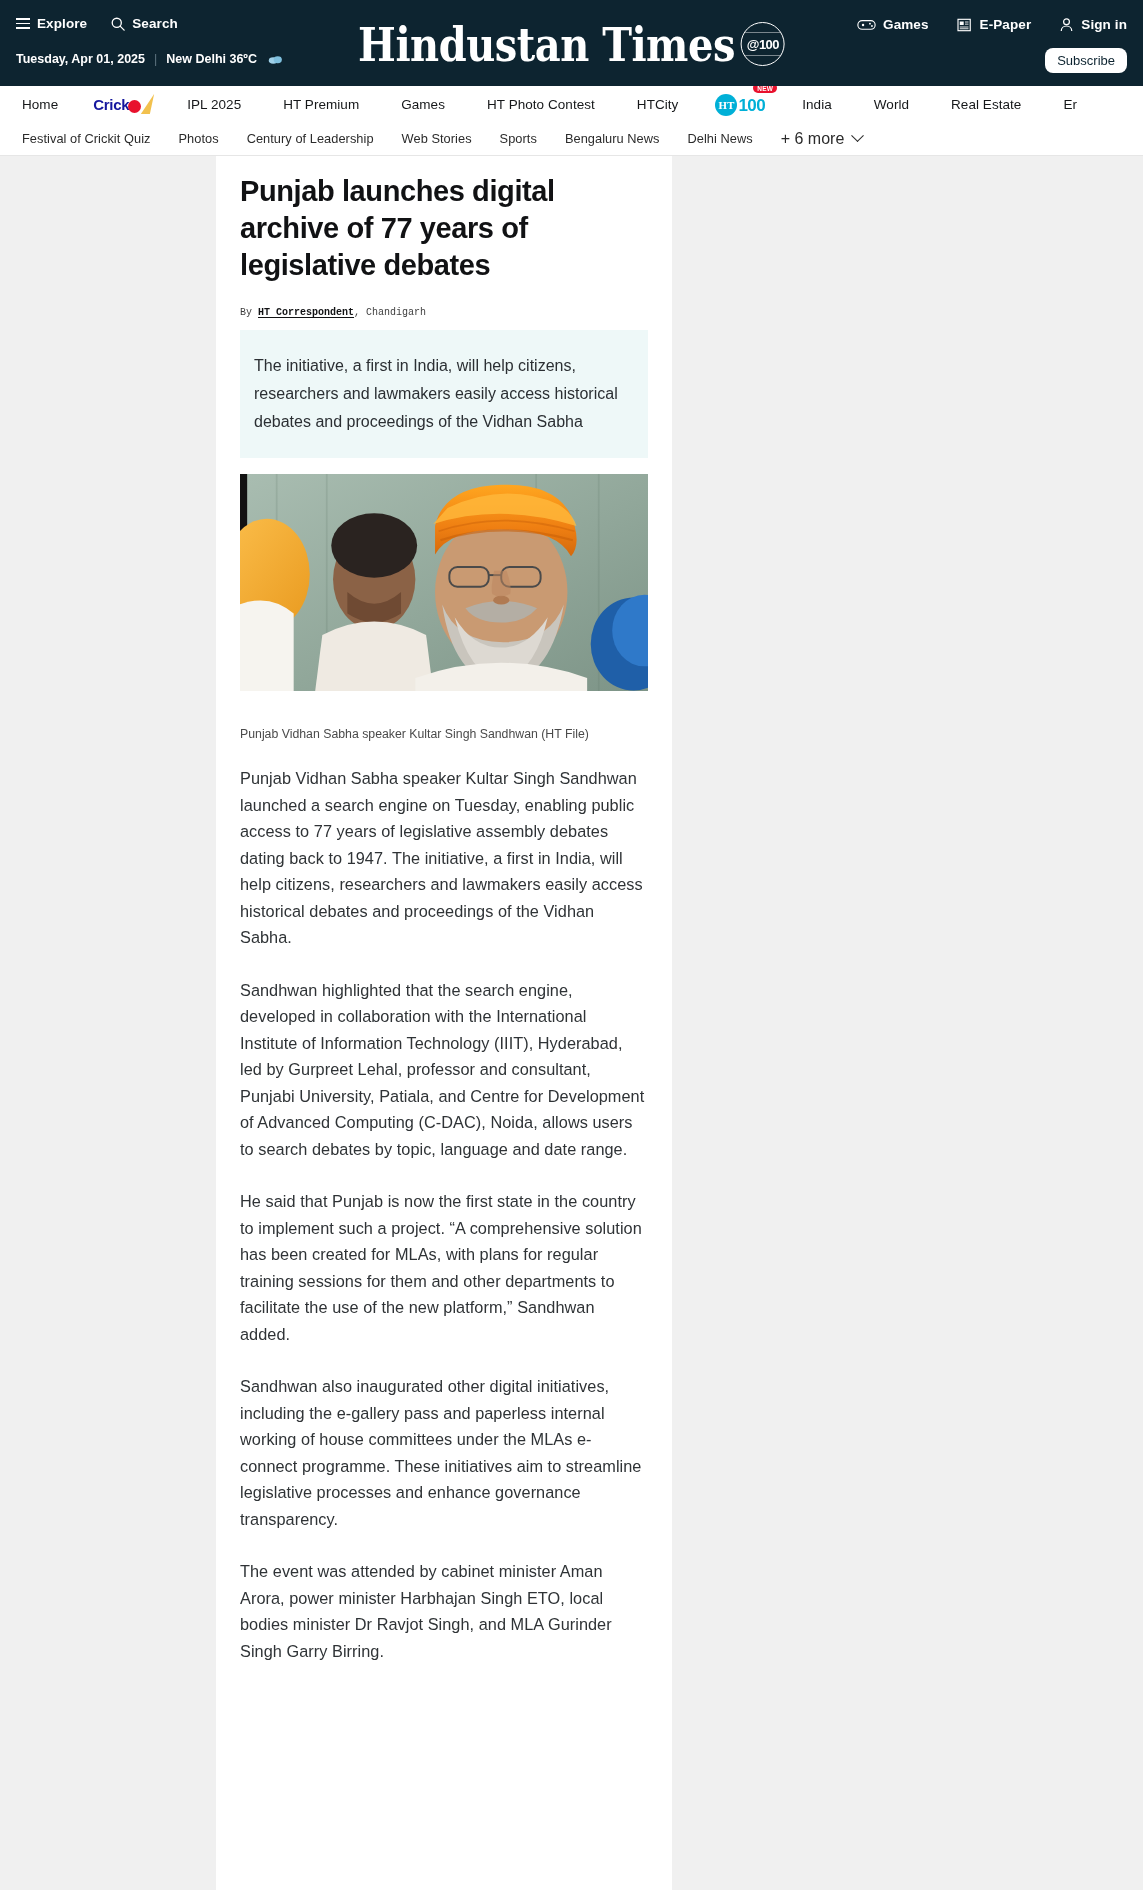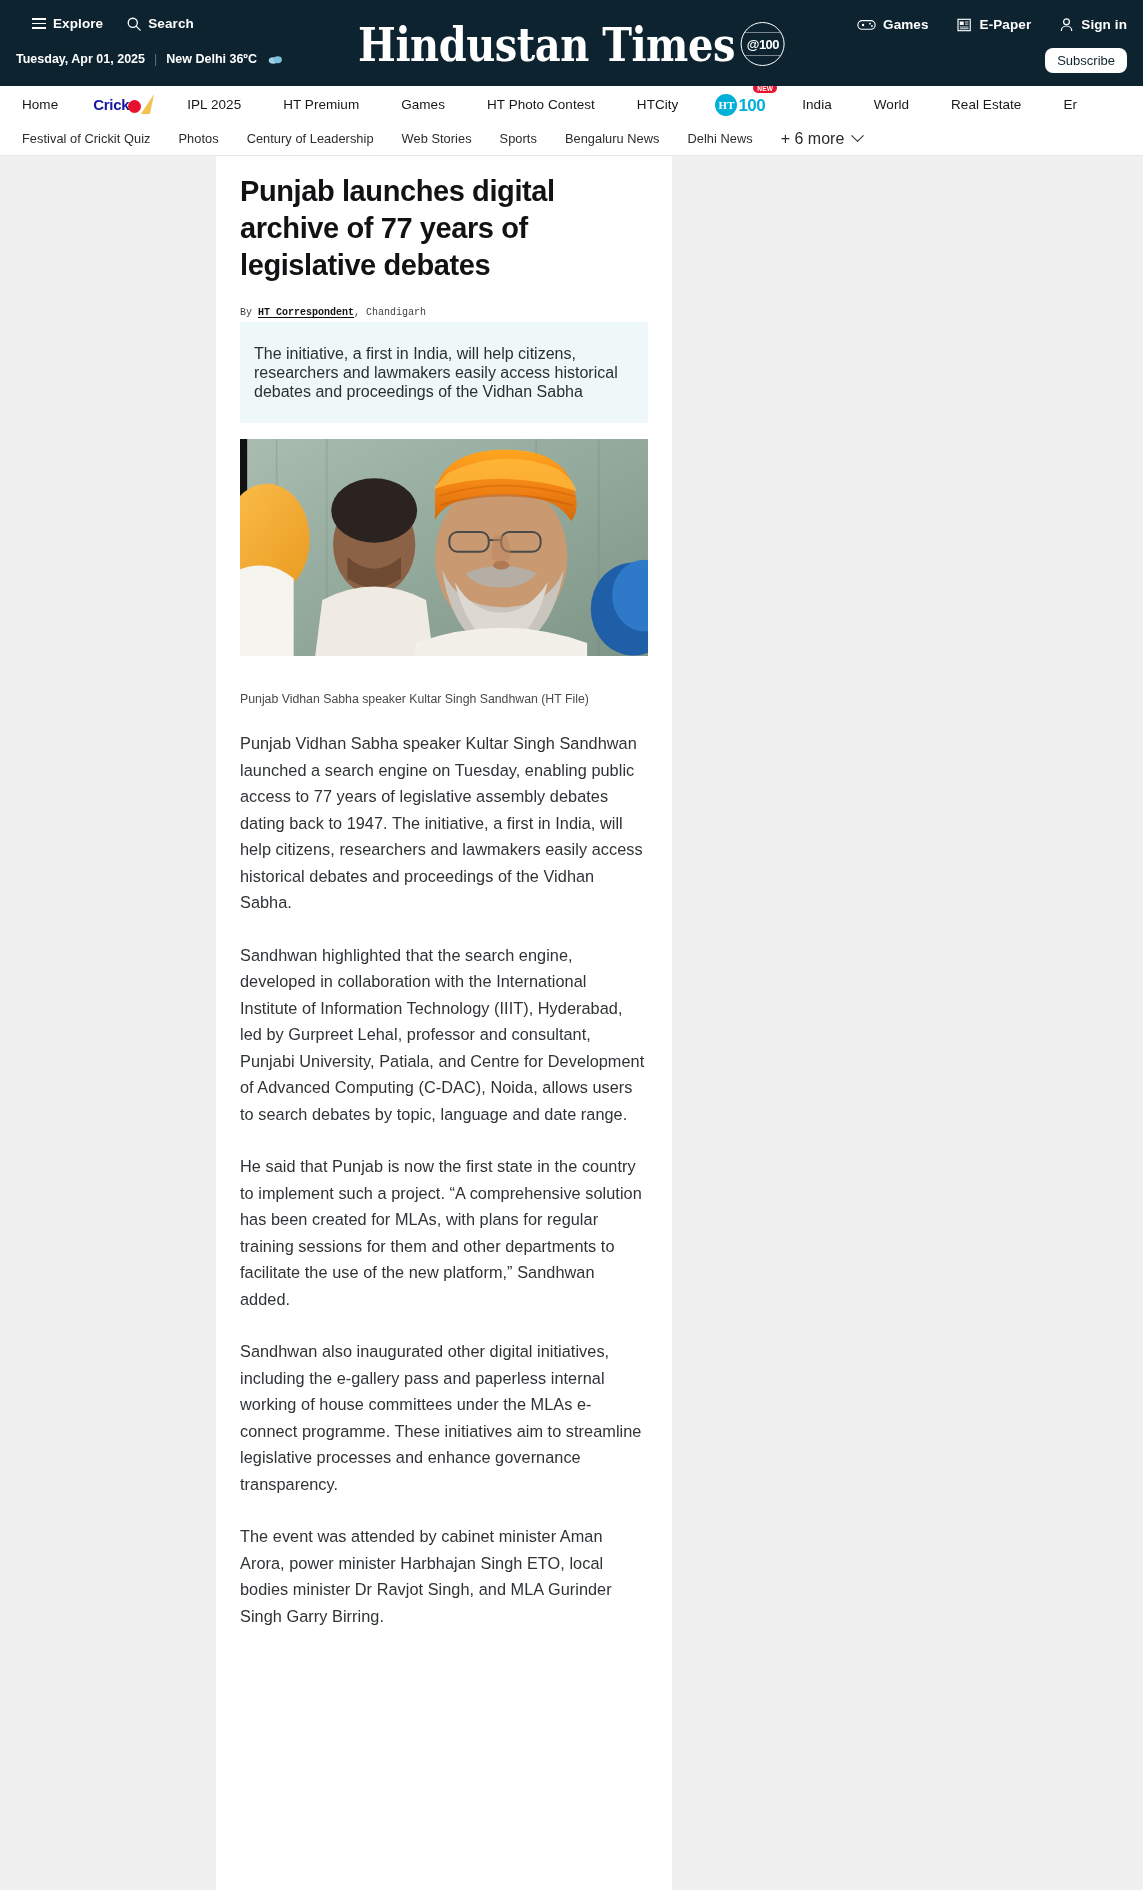--- a/index.html
+++ b/index.html
@@ -13,21 +13,21 @@
 
   
   .masthead {
     background: #0d2430;
     height: 86px;
     position: relative;
     color: #ffffff;
   }
   .mh-left {
     position: absolute;
-    left: 32px; top: 16px;
+    left: 16px; top: 16px;
     display: flex; align-items: center; gap: 24px;
   }
   .mh-item {
     display: flex; align-items: center; gap: 7px;
     font-size: 13.5px; font-weight: 700; color: #fff;
     letter-spacing: .1px;
   }
   .ico { display: inline-flex; align-items: center; justify-content: center; }
   .hamburger { width: 14px; height: 11px; display: inline-block; position: relative; }
   .hamburger i { position: absolute; left: 0; width: 14px; height: 1.6px; background: #fff; display: block; }
@@ -212,22 +212,22 @@
       linear-gradient(to top left, transparent 49.5%, #2b2b2b 50%, #2b2b2b 56%, transparent 56.5%) right/50% 100% no-repeat;
   }
   .circ { width: 22px; height: 22px; border-radius: 50%; display: inline-flex; align-items: center; justify-content: center; }
   .fb { background: #1877f2; color: #fff; font-family: "DejaVu Serif", serif; font-weight: 700; font-size: 16px; line-height: 1; padding-bottom:2px;}
   .xx { background: #000; color: #fff; font-size: 12px; font-weight: 700; font-family: "Liberation Sans", sans-serif;}
   .li { background: #0a77b5; color: #fff; font-size: 11.5px; font-weight: 700; font-family: "Liberation Sans", sans-serif; }
 
   .summary {
     background: #eef8f8;
     padding: 22px 16px 22px 14px;
-    margin-top: 4px;
-    font-size: 16px; line-height: 19px;
+    margin-top: 12px;
+    font-size: 16px; line-height: 28px;
     color: #2b2f33;
   }
 
   .lead-img { width: 100%; height: 243px; margin-top: 16px; display: block; overflow: hidden; position: relative; }
   .caption {
     font-size: 12.3px; color: #4a4a4a;
     margin-top: 9px;
     line-height: 17px;
   }
 

